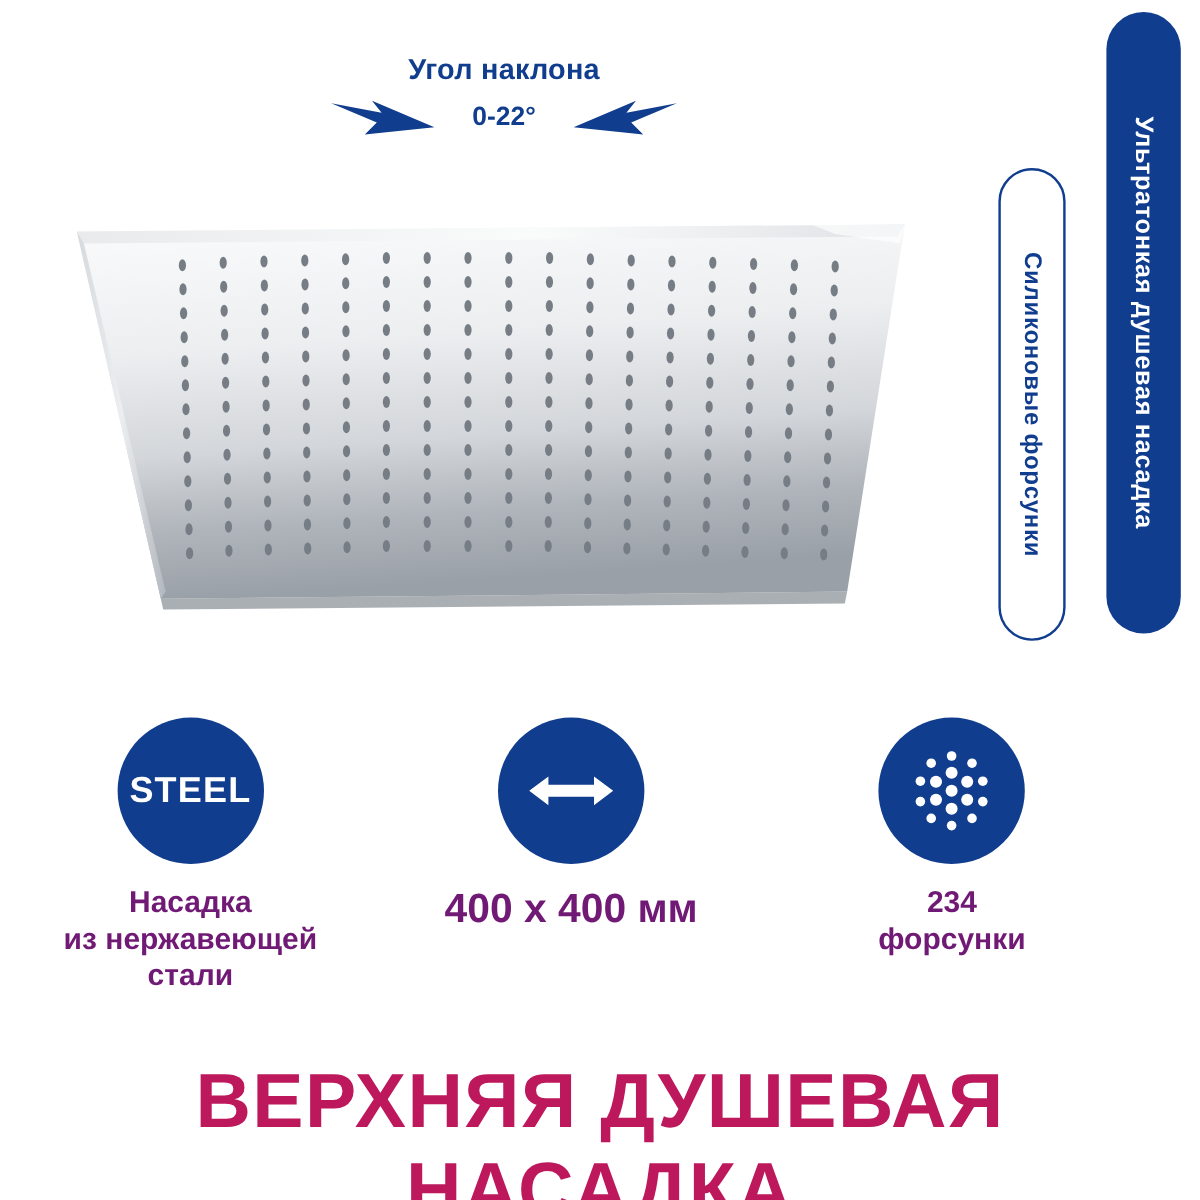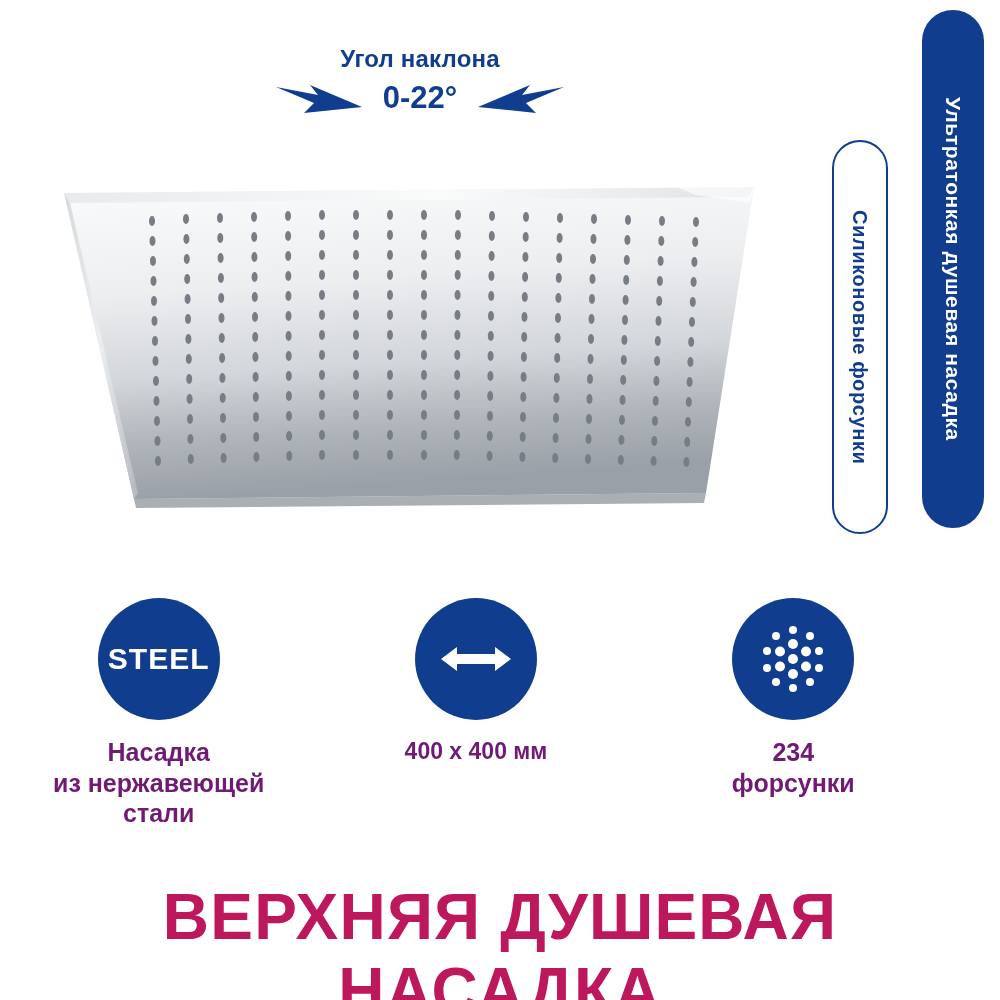--- a/index.html
+++ b/index.html
@@ -37,21 +37,21 @@
     line-height: 1.1;
   }
   .tilt-row {
     margin-top: 8px;
     display: flex;
     align-items: center;
     justify-content: center;
     gap: 10px;
   }
   .tilt-value {
-    font-size: 31px;
+    font-size: 22px;
     font-weight: bold;
     color: #103d8e;
     min-width: 96px;
   }
   .arrow-svg { display: block; }
 
   
   .head-wrap {
     position: absolute;
     left: 56px;
@@ -131,21 +131,21 @@
     color: #ffffff;
   }
   .feature-caption {
     margin-top: 17px;
     font-size: 25px;
     font-weight: bold;
     color: #701a75;
     text-align: center;
     line-height: 1.22;
   }
-  .feature-caption.wide { font-size: 23px; }
+  .feature-caption.wide { font-size: 34px; }
 
   
   .bottom-title {
     position: absolute;
     left: 0;
     right: 0;
     top: 880px;
     text-align: center;
     font-size: 64px;
     font-weight: bold;

